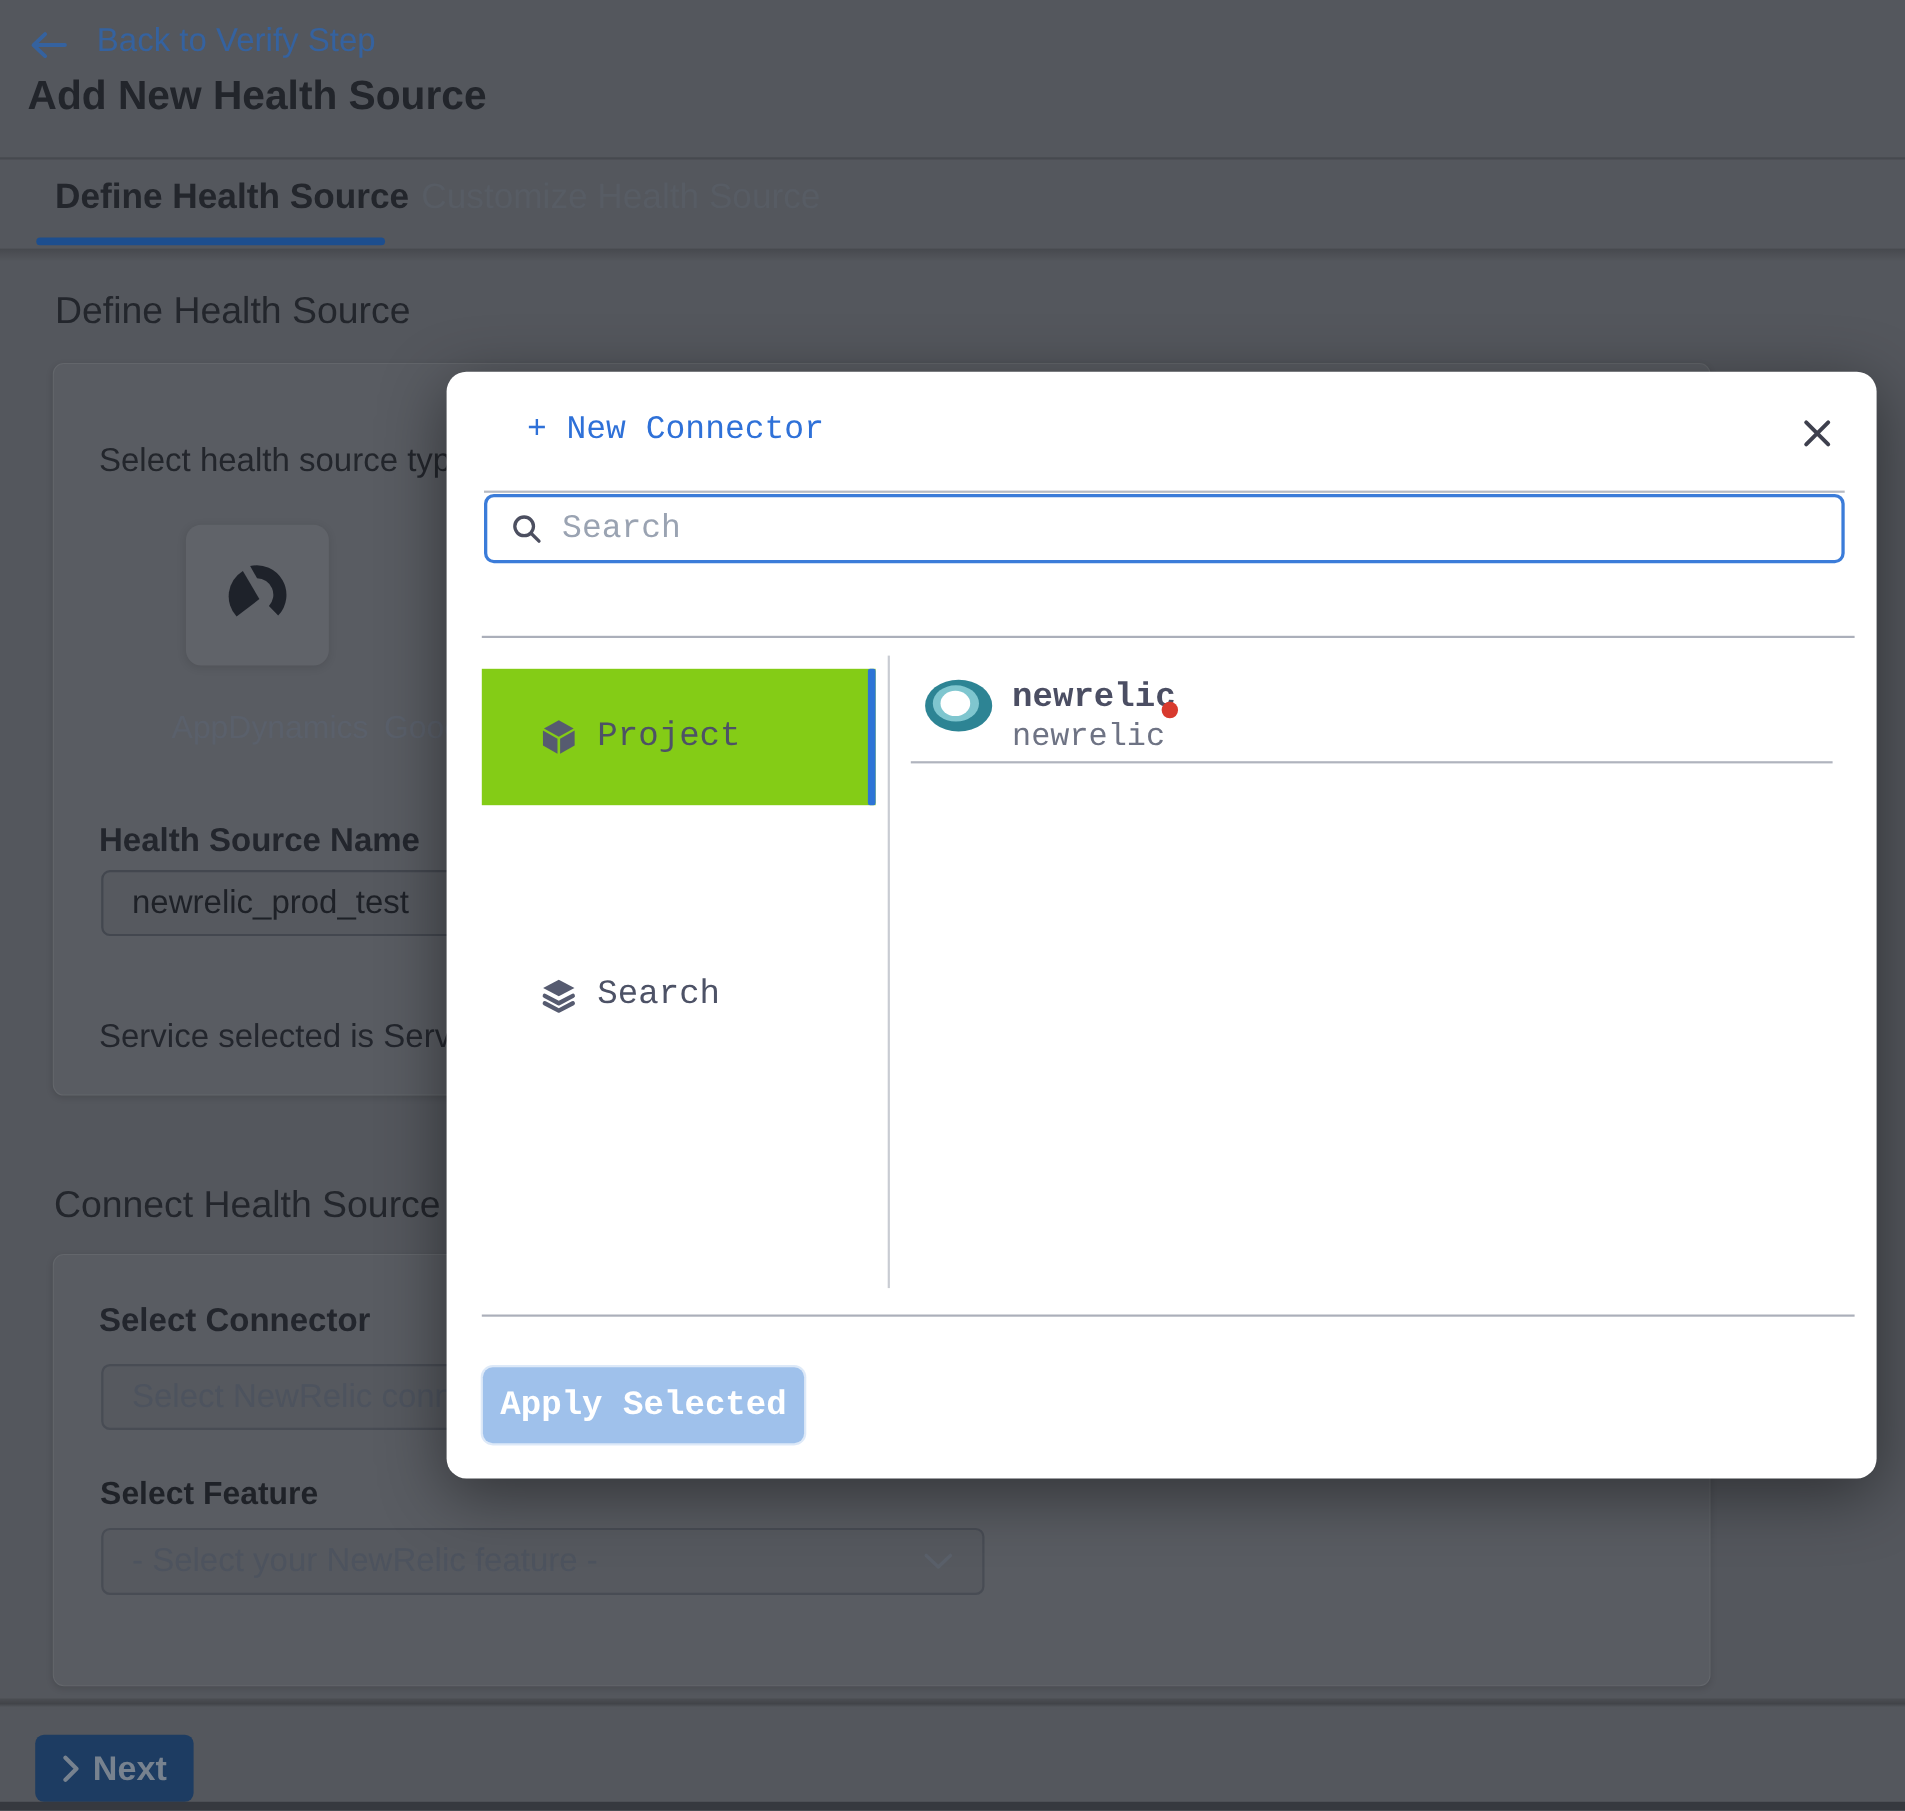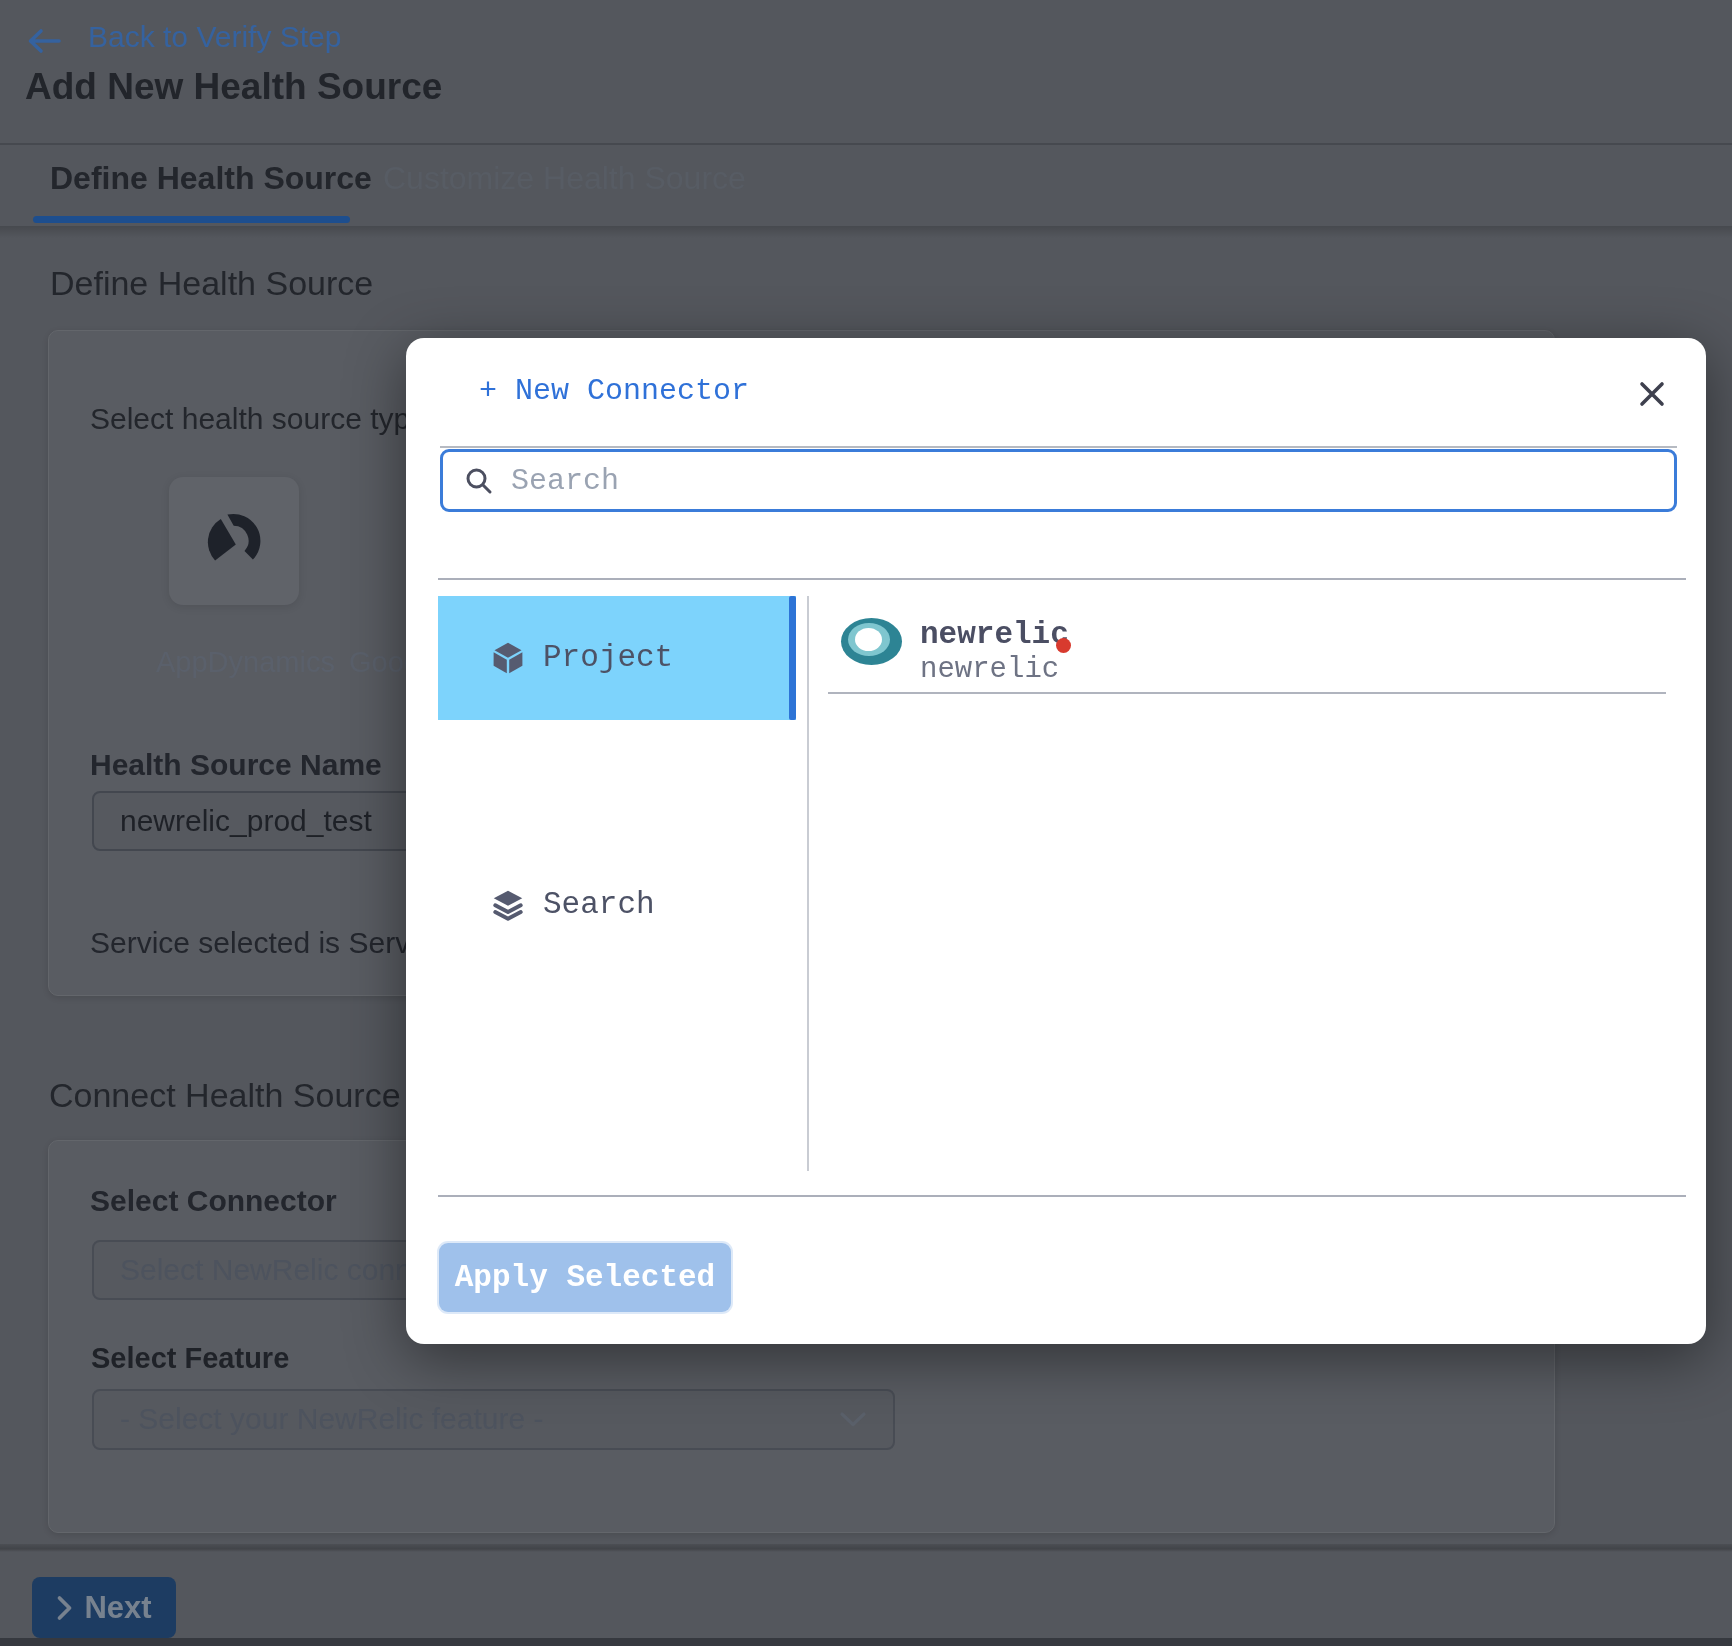--- a/index.html
+++ b/index.html
@@ -73,21 +73,21 @@
   .search-box{ left:34px; top:111px; width:1237px; height:63px; background:#fff;
     border:3px solid #3b7cd9; border-radius:9px; display:flex; align-items:center; padding:0 20px; }
   .search-box input{ border:none; outline:none; font-family:inherit; font-size:30px;
     color:#3a3f4d; margin-left:16px; flex:1; background:transparent; }
   .search-box input::placeholder{ color:#9aa3b2; opacity:1; }
 
   .content-divider{ left:32px; top:240px; width:1248px; height:2px; background:#abafba; }
   .scope-tab{ left:32px; width:358px; display:flex; align-items:center; gap:17px;
     padding-left:52px; cursor:pointer; }
   .scope-tab .lbl{ font-size:31px; color:#4d5266; }
-  #scope-project{ top:258px; height:124px; background:#7dd3fc; }
+  #scope-project{ top:270px; height:124px; background:#84cc16; }
   #scope-project .active-bar{ position:absolute; right:0; top:0; width:7px; height:100%;
     background:#2d74d6; border-radius:2px; }
   #scope-org{ top:396px; height:108px; }
   #scope-account{ top:513px; height:108px; }
   .v-sep{ left:401px; top:258px; width:2px; height:575px; background:#c9ccd3; }
 
   .connector-item{ left:422px; top:262px; width:844px; height:92px; cursor:pointer; }
   .nr-logo{ position:absolute; left:13px; top:18px; width:61px; height:47px;
     background:#2d8494; border-radius:50%; }
   .nr-logo .mid{ position:absolute; left:7px; top:5px; width:42px; height:33px;

